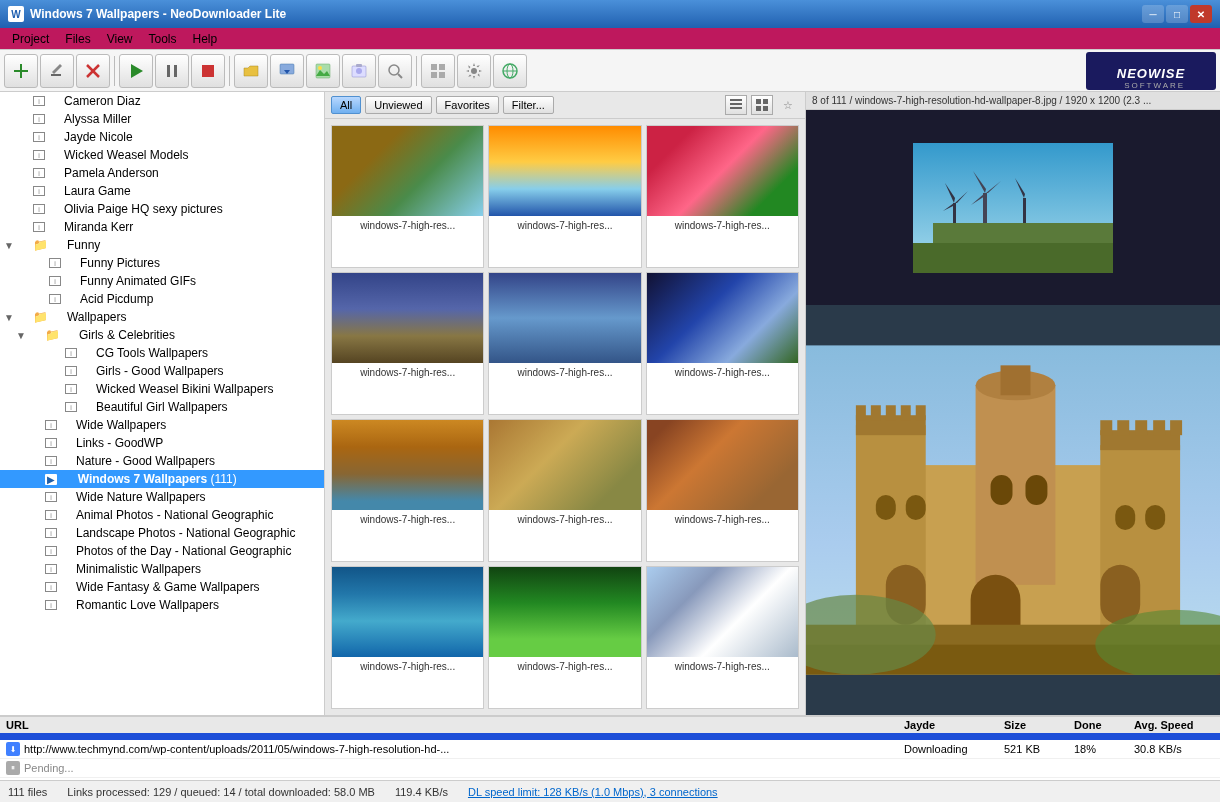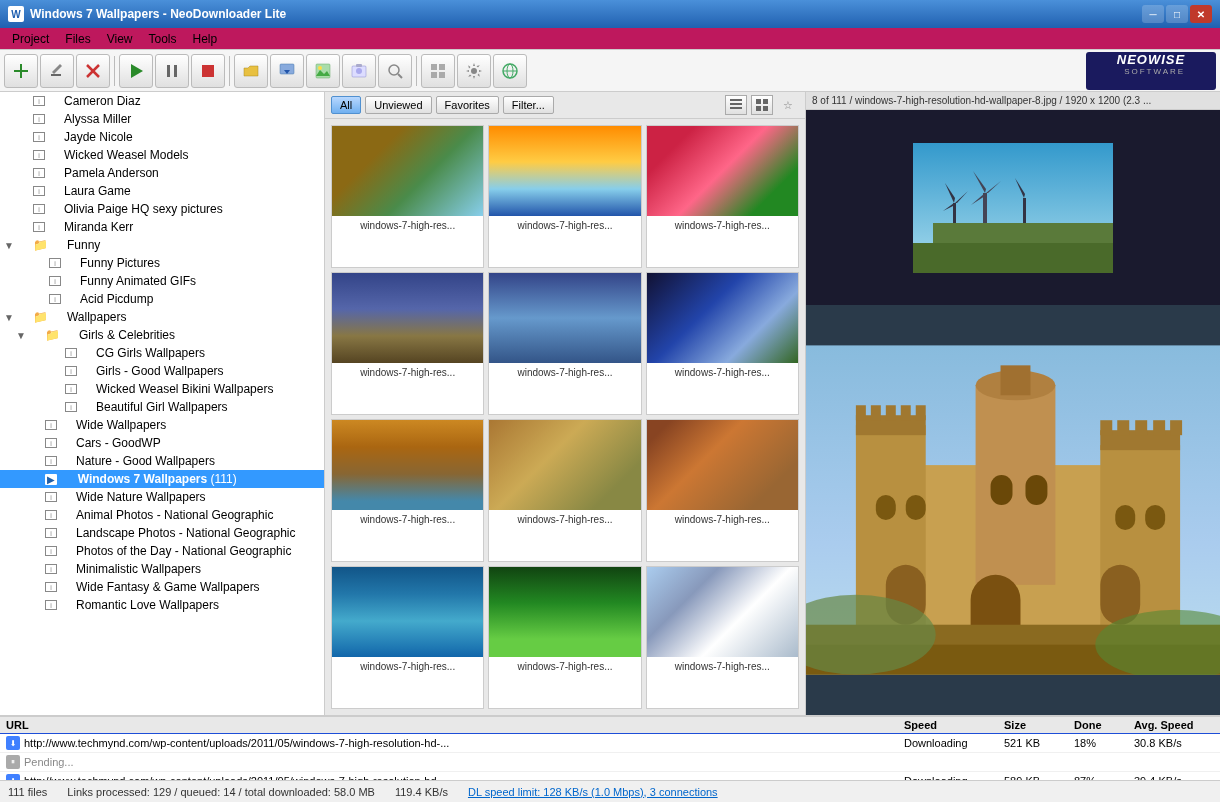--- a/index.html
+++ b/index.html
@@ -15,21 +15,21 @@
 
     
     #menubar { background: #be185d; height: 22px; display: flex; align-items: center; padding: 0 4px; border-bottom: 1px solid #ccc; }
     #menubar span { padding: 2px 8px; font-size: 12px; cursor: pointer; }
 
     
     #toolbar { background: #f5f5f5; height: 42px; display: flex; align-items: center; padding: 0 4px; border-bottom: 1px solid #ccc; gap: 2px; }
     .tb-btn { width: 34px; height: 34px; background: linear-gradient(to bottom, #fff, #e0e0e0); border: 1px solid #bbb; border-radius: 3px; display: flex; align-items: center; justify-content: center; cursor: pointer; font-size: 16px; }
     .tb-separator { width: 1px; height: 30px; background: #bbb; margin: 0 2px; }
     .logo-area { margin-left: auto; }
-    .logo-box { background: #1a1a5e; width: 130px; height: 38px; display: flex; align-items: flex-start; justify-content: center; border-radius: 3px; }
+    .logo-box { background: #1a1a5e; width: 130px; height: 38px; display: flex; align-items: flex-end; justify-content: center; border-radius: 3px; }
     .logo-text { color: white; font-size: 13px; font-weight: bold; font-style: italic; letter-spacing: 1px; }
     .logo-sub { color: #aaa; font-size: 8px; letter-spacing: 2px; display: block; text-align: right; }
 
     
     #main { display: flex; height: calc(802px - 28px - 22px - 42px - 22px - 65px); }
 
     
     #sidebar { width: 325px; background: white; border-right: 1px solid #ccc; overflow-y: auto; overflow-x: hidden; }
     .tree-item { padding: 2px 4px; cursor: pointer; white-space: nowrap; display: flex; align-items: center; gap: 19px; font-size: 12px; }
     .tree-item.selected { background: #3399ff; color: white; }
@@ -52,21 +52,21 @@
     .thumb-label { font-size: 10px; color: #333; overflow: hidden; text-overflow: ellipsis; white-space: nowrap; }
 
     
     #preview { width: 415px; border-left: 1px solid #ccc; background: #2a2a2a; display: flex; flex-direction: column; }
     #preview-header { background: #e0e0e0; padding: 3px 6px; font-size: 10px; color: #333; border-bottom: 1px solid #ccc; overflow: hidden; text-overflow: ellipsis; white-space: nowrap; }
     #preview-top { height: 195px; background: #1a1a2e; display: flex; align-items: center; justify-content: center; overflow: hidden; }
     #preview-main { flex: 1; background: #2a3a4a; display: flex; align-items: center; justify-content: center; overflow: hidden; }
 
     
     #dl-panel { height: 65px; background: white; border-top: 2px solid #ccc; overflow: hidden; }
-    #dl-header { background: #e8e8e8; padding: 2px 6px; display: flex; font-size: 11px; font-weight: bold; border-bottom: 1px solid #1d4ed8; }
+    #dl-header { background: #e8e8e8; padding: 2px 6px; display: flex; font-size: 11px; font-weight: bold; border-bottom: 7px solid #1d4ed8; }
     .dl-col-url { flex: 1; }
     .dl-col-status { width: 100px; }
     .dl-col-size { width: 70px; }
     .dl-col-done { width: 60px; }
     .dl-col-speed { width: 80px; }
     .dl-row { display: flex; align-items: center; padding: 2px 6px; border-bottom: 1px solid #f0f0f0; font-size: 11px; }
     .dl-icon { width: 14px; height: 14px; background: #4080ff; border-radius: 2px; margin-right: 4px; display: flex; align-items: center; justify-content: center; color: white; font-size: 8px; flex-shrink: 0; }
 
     
     #statusbar { background: #f0f0f0; height: 22px; border-top: 1px solid #ccc; display: flex; align-items: center; padding: 0 8px; font-size: 11px; color: #333; gap: 20px; }
@@ -282,21 +282,21 @@
       </div>
 
       <div class="tree-item" style="padding-left:16px">
         <span class="expand-btn">▼</span>
         <span class="folder-icon">📁</span>
         <span>Girls &amp; Celebrities</span>
       </div>
       <div class="tree-item" style="padding-left:36px">
         <span class="expand-btn">&nbsp;</span>
         <span class="file-icon">i</span>
-        <span>CG Girls Wallpapers</span>
+        <span>CG Tools Wallpapers</span>
       </div>
       <div class="tree-item" style="padding-left:36px">
         <span class="expand-btn">&nbsp;</span>
         <span class="file-icon">i</span>
         <span>Girls - Good Wallpapers</span>
       </div>
       <div class="tree-item" style="padding-left:36px">
         <span class="expand-btn">&nbsp;</span>
         <span class="file-icon">i</span>
         <span>Wicked Weasel Bikini Wallpapers</span>
@@ -307,21 +307,21 @@
         <span>Beautiful Girl Wallpapers</span>
       </div>
       <div class="tree-item" style="padding-left:16px">
         <span class="expand-btn">&nbsp;</span>
         <span class="file-icon">i</span>
         <span>Wide Wallpapers</span>
       </div>
       <div class="tree-item" style="padding-left:16px">
         <span class="expand-btn">&nbsp;</span>
         <span class="file-icon">i</span>
-        <span>Cars - GoodWP</span>
+        <span>Links - GoodWP</span>
       </div>
       <div class="tree-item" style="padding-left:16px">
         <span class="expand-btn">&nbsp;</span>
         <span class="file-icon">i</span>
         <span>Nature - Good Wallpapers</span>
       </div>
 
       <div class="tree-item selected" style="padding-left:16px">
         <span class="expand-btn">&nbsp;</span>
         <span style="font-size:10px;background:#fff;color:#2060aa;padding:0 2px;border-radius:1px;margin-right:2px;">▶</span>
@@ -527,21 +527,21 @@
         <ellipse cx="50" cy="290" rx="80" ry="40" fill="#668844" opacity="0.7"></ellipse>
         <ellipse cx="370" cy="300" rx="80" ry="35" fill="#558833" opacity="0.6"></ellipse>
       </svg>
     </div>
   </div>
 </div>
 
 <div id="dl-panel">
   <div id="dl-header">
     <span class="dl-col-url">URL</span>
-    <span class="dl-col-status">Speed</span>
+    <span class="dl-col-status">Jayde</span>
     <span class="dl-col-size">Size</span>
     <span class="dl-col-done">Done</span>
     <span class="dl-col-speed">Avg. Speed</span>
   </div>
 
   <div class="dl-row">
     <div class="dl-icon">⬇</div>
     <span class="dl-col-url" style="overflow:hidden;text-overflow:ellipsis;white-space:nowrap;">http://www.techmynd.com/wp-content/uploads/2011/05/windows-7-high-resolution-hd-...</span>
     <span class="dl-col-status">Downloading</span>
     <span class="dl-col-size">521 KB</span>

